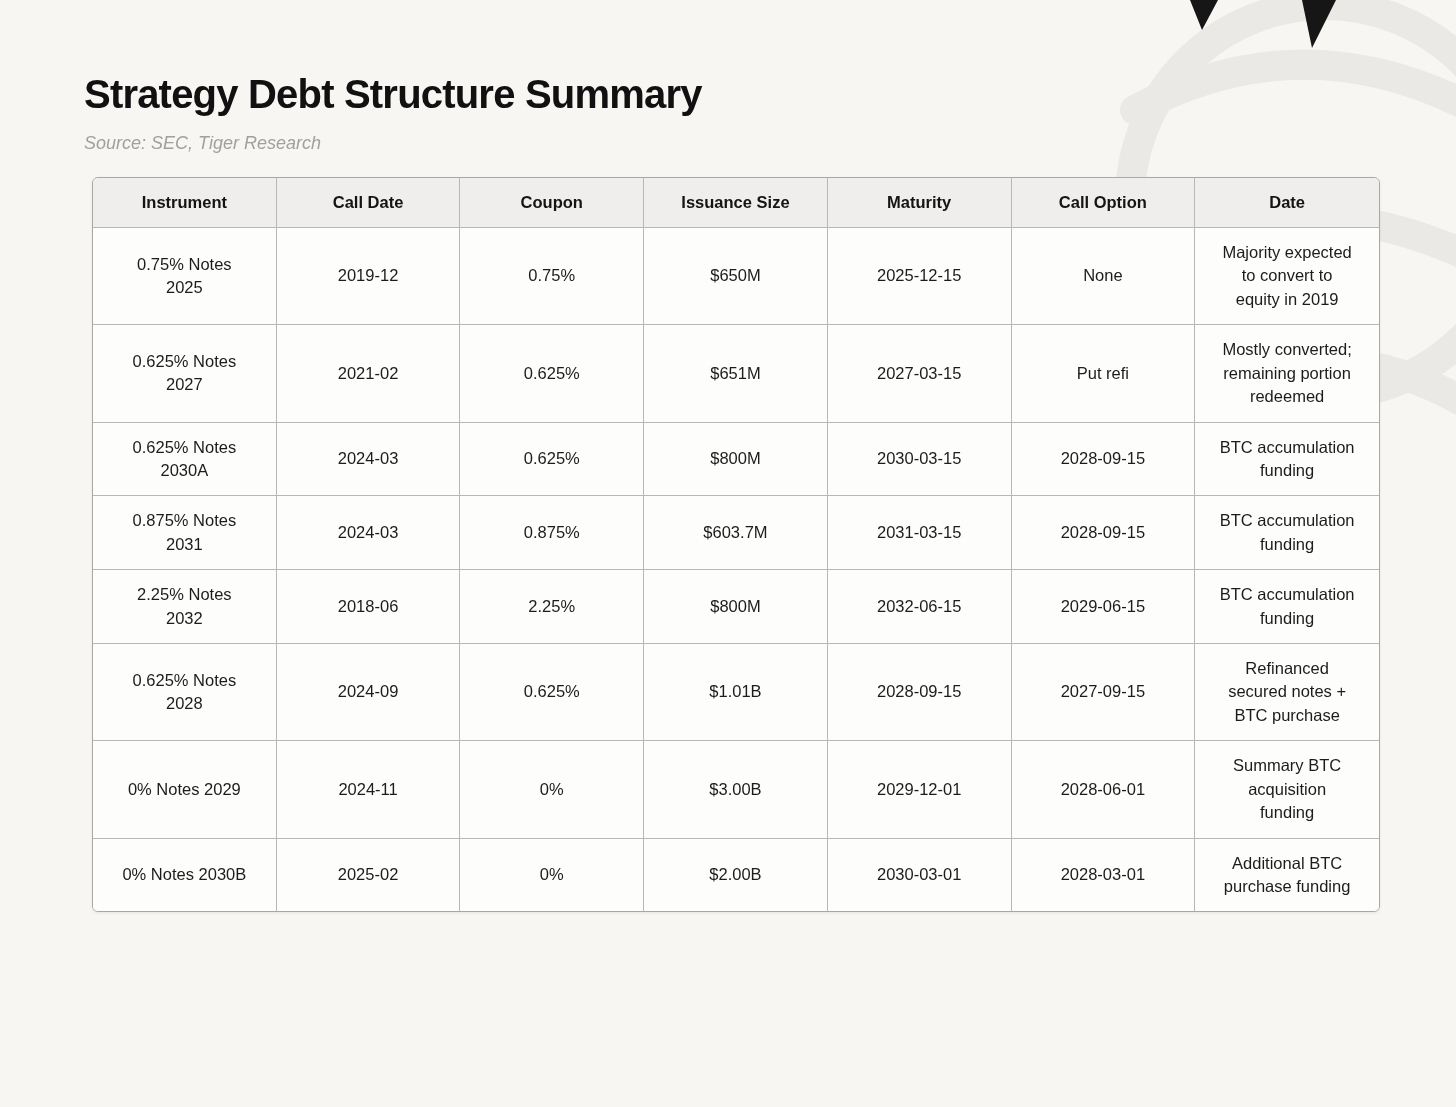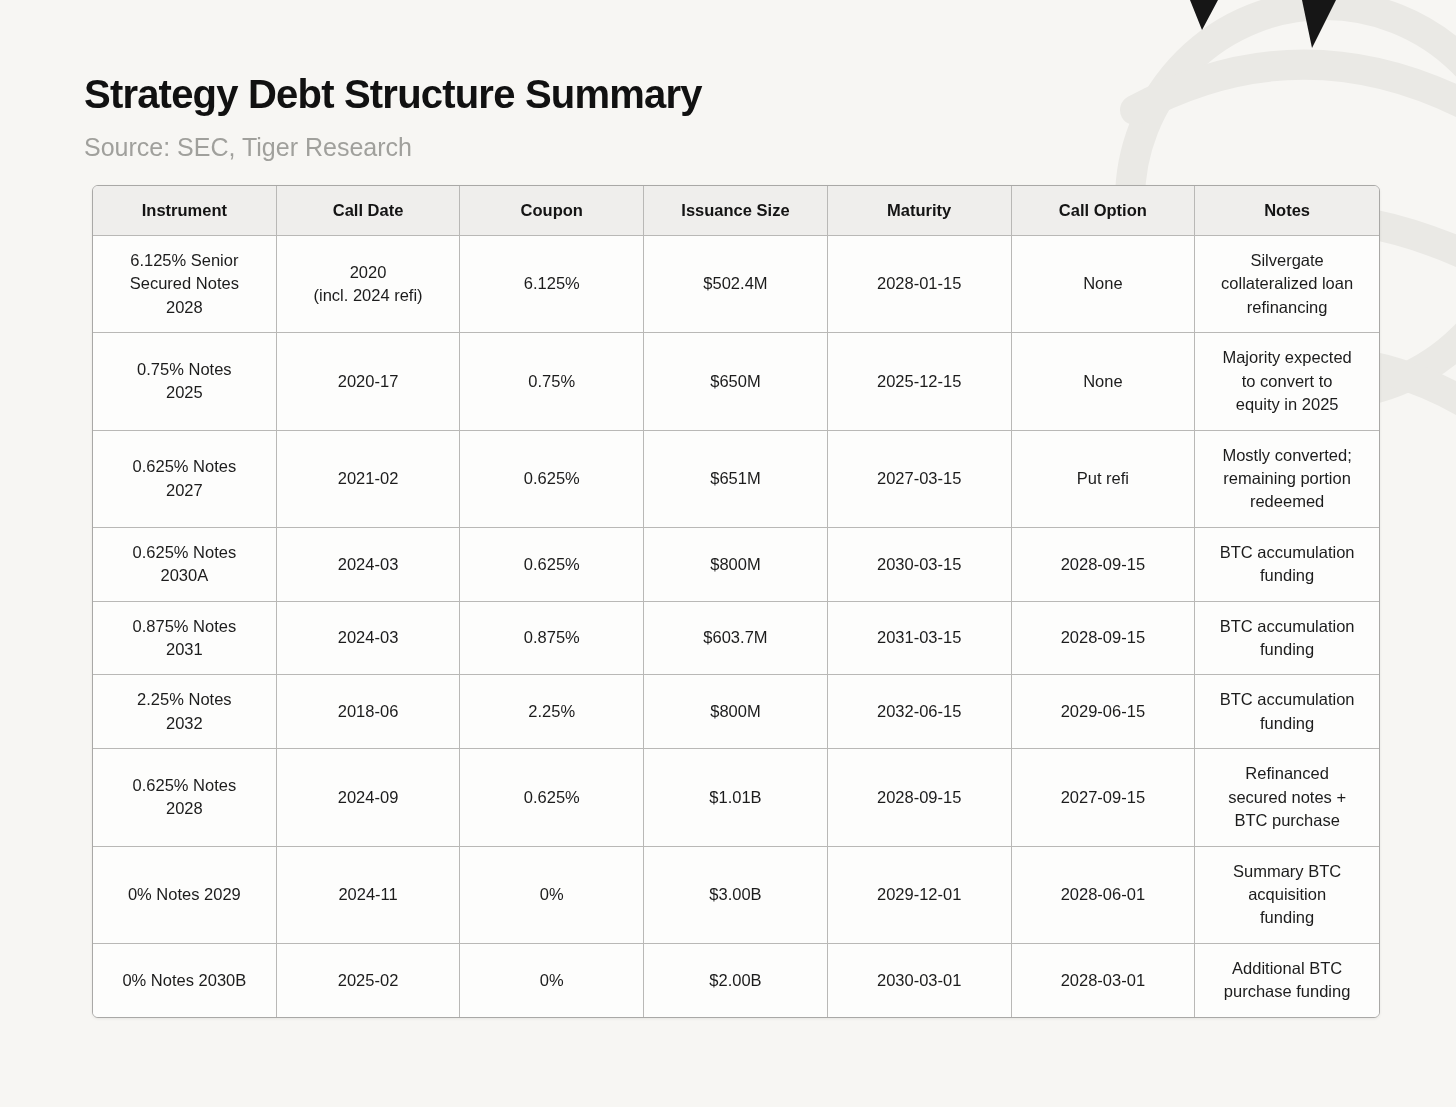--- a/index.html
+++ b/index.html
@@ -28,21 +28,21 @@
   .content{
     position:relative;padding:72px 0 0 84px;border-radius:11px;
   }
   h1.page-title{
     margin:0;
     font-size:40px;font-weight:700;letter-spacing:-0.8px;
     color:var(--title);
   }
   p.source-caption{
     margin:16px 0 16px 0;
-    font-size:25px;color:var(--subtitle);
+    font-size:18px;font-style:italic;color:var(--subtitle);
   }
   table.debt-table{
     margin:23px 0 0 8px;
     width:1288px;
     table-layout:fixed;
     border-collapse:separate;border-spacing:0;
     border:1px solid var(--border-outer);
     border-radius:6px;
     overflow:hidden;
     box-shadow:0 1px 3px rgba(0,0,0,0.07);
@@ -93,49 +93,35 @@
 
   <table class="debt-table">
     <thead>
       <tr>
           <th>Instrument</th>
           <th>Call Date</th>
           <th>Coupon</th>
           <th>Issuance Size</th>
           <th>Maturity</th>
           <th>Call Option</th>
-          <th>Notes</th>
+          <th>Date</th>
         </tr>
     </thead>
     <tbody>
         <tr>
-          <td>6.125% Senior
-Secured Notes
-2028</td>
-          <td>2020
-(incl. 2024 refi)</td>
-          <td>6.125%</td>
-          <td>$502.4M</td>
-          <td>2028-01-15</td>
-          <td>None</td>
-          <td>Silvergate
-collateralized loan
-refinancing</td>
-        </tr>
-        <tr>
           <td>0.75% Notes
 2025</td>
-          <td>2020-17</td>
+          <td>2019-12</td>
           <td>0.75%</td>
           <td>$650M</td>
           <td>2025-12-15</td>
           <td>None</td>
           <td>Majority expected
 to convert to
-equity in 2025</td>
+equity in 2019</td>
         </tr>
         <tr>
           <td>0.625% Notes
 2027</td>
           <td>2021-02</td>
           <td>0.625%</td>
           <td>$651M</td>
           <td>2027-03-15</td>
           <td>Put refi</td>
           <td>Mostly converted;

